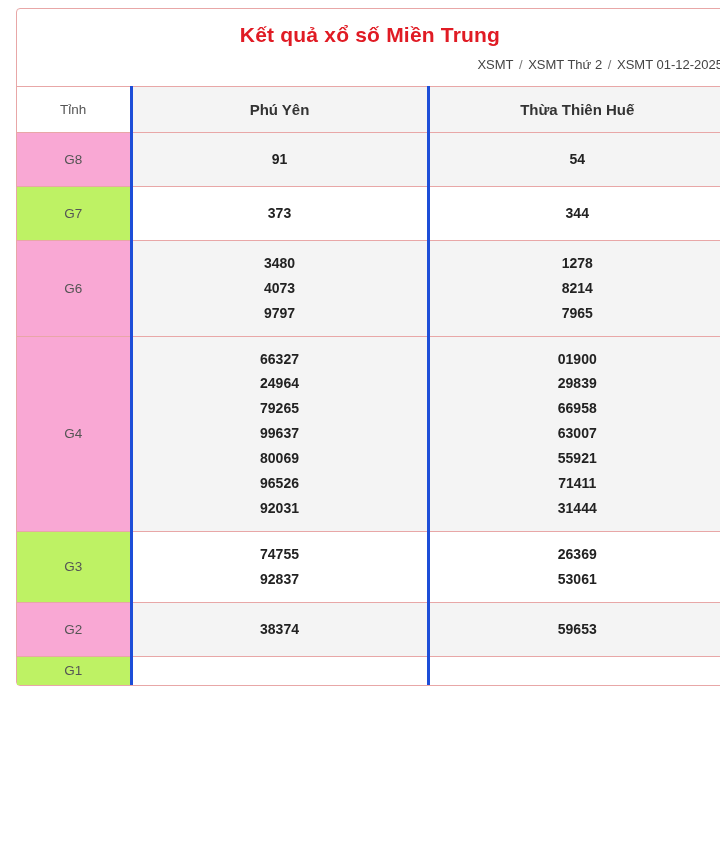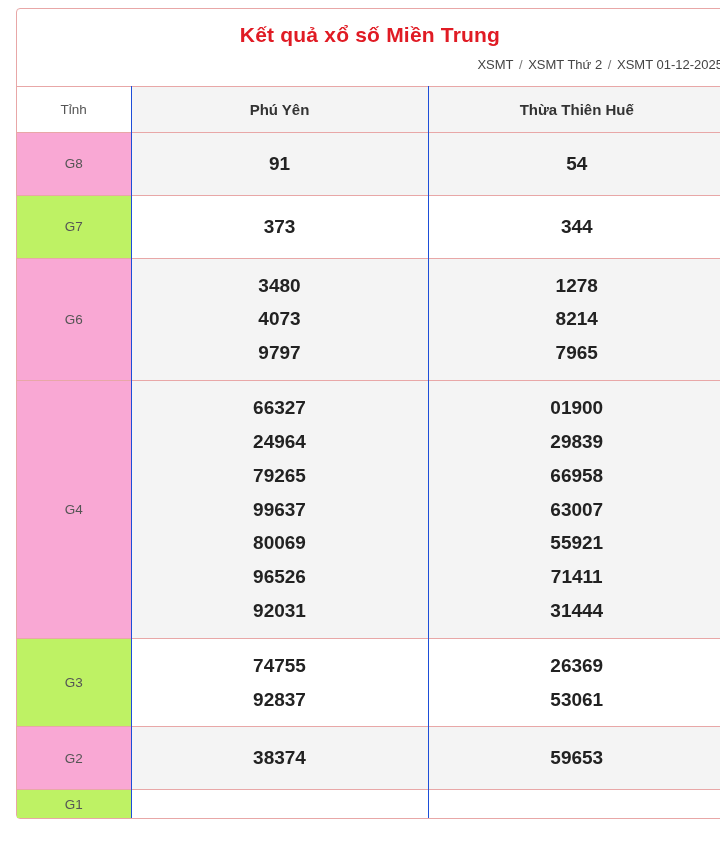--- a/index.html
+++ b/index.html
@@ -44,21 +44,21 @@
     color: #777777;
     padding: 0 2px;
   }
   table.results {
     border-collapse: collapse;
     width: 100%;
     table-layout: fixed;
   }
   table.results th, table.results td {
     border-top: 1px solid #e8a7a7;
-    border-right: 1px solid #1d4ed8;
+    border-right: 3px solid #1d4ed8;
     text-align: center;
     vertical-align: middle;
   }
   table.results th:last-child, table.results td:last-child {
     border-right: none;
   }
   col.c-prize { width: 114px; }
   col.c-prov  { width: 297px; }
 
   thead th {
@@ -79,21 +79,21 @@
     color: #555555;
     background: #bef264;
   }
   tr.shaded td {
     background: #f4f4f4;
   }
   tr.shaded td.prize-cell {
     background: #f9a8d4;
   }
   td.nums {
-    font-size: 19px;
+    font-size: 14px;
     font-weight: bold;
     color: #222222;
     padding: 10px 4px;
     line-height: 1.78;
   }
   td.nums .n {
     display: block;
   }
   tr.g8 td.nums, tr.g7 td.nums, tr.g5 td.nums,
   tr.g2 td.nums, tr.g1 td.nums {

